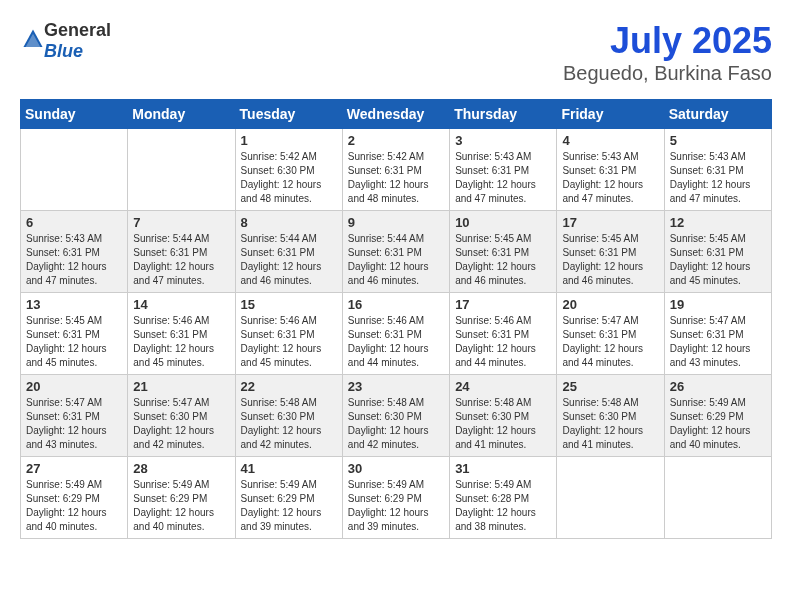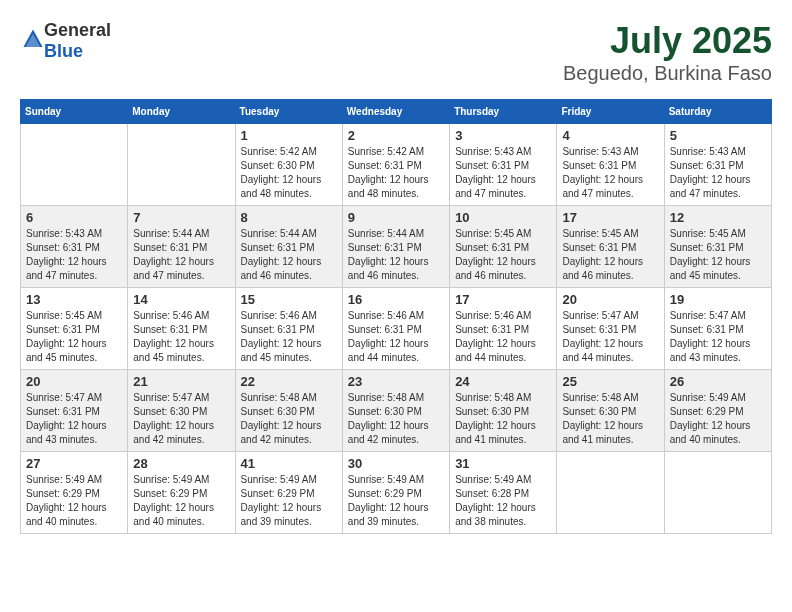--- a/index.html
+++ b/index.html
@@ -24,35 +24,35 @@
       width: 22px;
       height: 22px;
       margin-left: 2px;
     }
     .title-block {
       text-align: right;
     }
     .month-title {
       font-size: 36px;
       font-weight: bold;
-      color: #14532d;
+      color: #1d4ed8;
     }
     .location-title {
       font-size: 20px;
       color: #555;
     }
     .calendar {
       width: 100%;
       border-collapse: collapse;
       border: 1px solid #ccc;
     }
     .calendar th {
       background-color: #1a5fb4;
       color: #fff;
-      font-size: 10px;
+      font-size: 14px;
       padding: 6px 4px;
       text-align: left;
       border: 1px solid #1a5fb4;
     }
     .calendar td {
       vertical-align: top;
       border: 1px solid #ccc;
       padding: 4px 5px;
       width: calc(100% / 7);
       min-height: 80px;
@@ -86,21 +86,21 @@
 <div class="header">
   <div class="logo">
     <div>
       <svg class="logo-icon" viewBox="0 0 30 30" xmlns="http://www.w3.org/2000/svg">
         <polygon points="15,2 28,26 2,26" fill="#1a5fb4"></polygon>
         <polygon points="15,8 25,26 5,26" fill="#fff" opacity="0.3"></polygon>
       </svg>
     </div>
     <div>
       <span style="font-size:18px;font-weight:bold;color:#333;">General</span><br>
-      <span style="font-size:18px;font-weight:bold;color:#1a5fb4;">Blue</span>
+      <span style="font-size:18px;font-weight:bold;color:#1a5fb4;font-style:italic;">Blue</span>
     </div>
   </div>
   <div class="title-block">
     <div class="month-title">July 2025</div>
     <div class="location-title">Beguedo, Burkina Faso</div>
   </div>
 </div>
 
 <table class="calendar">
   <thead>

